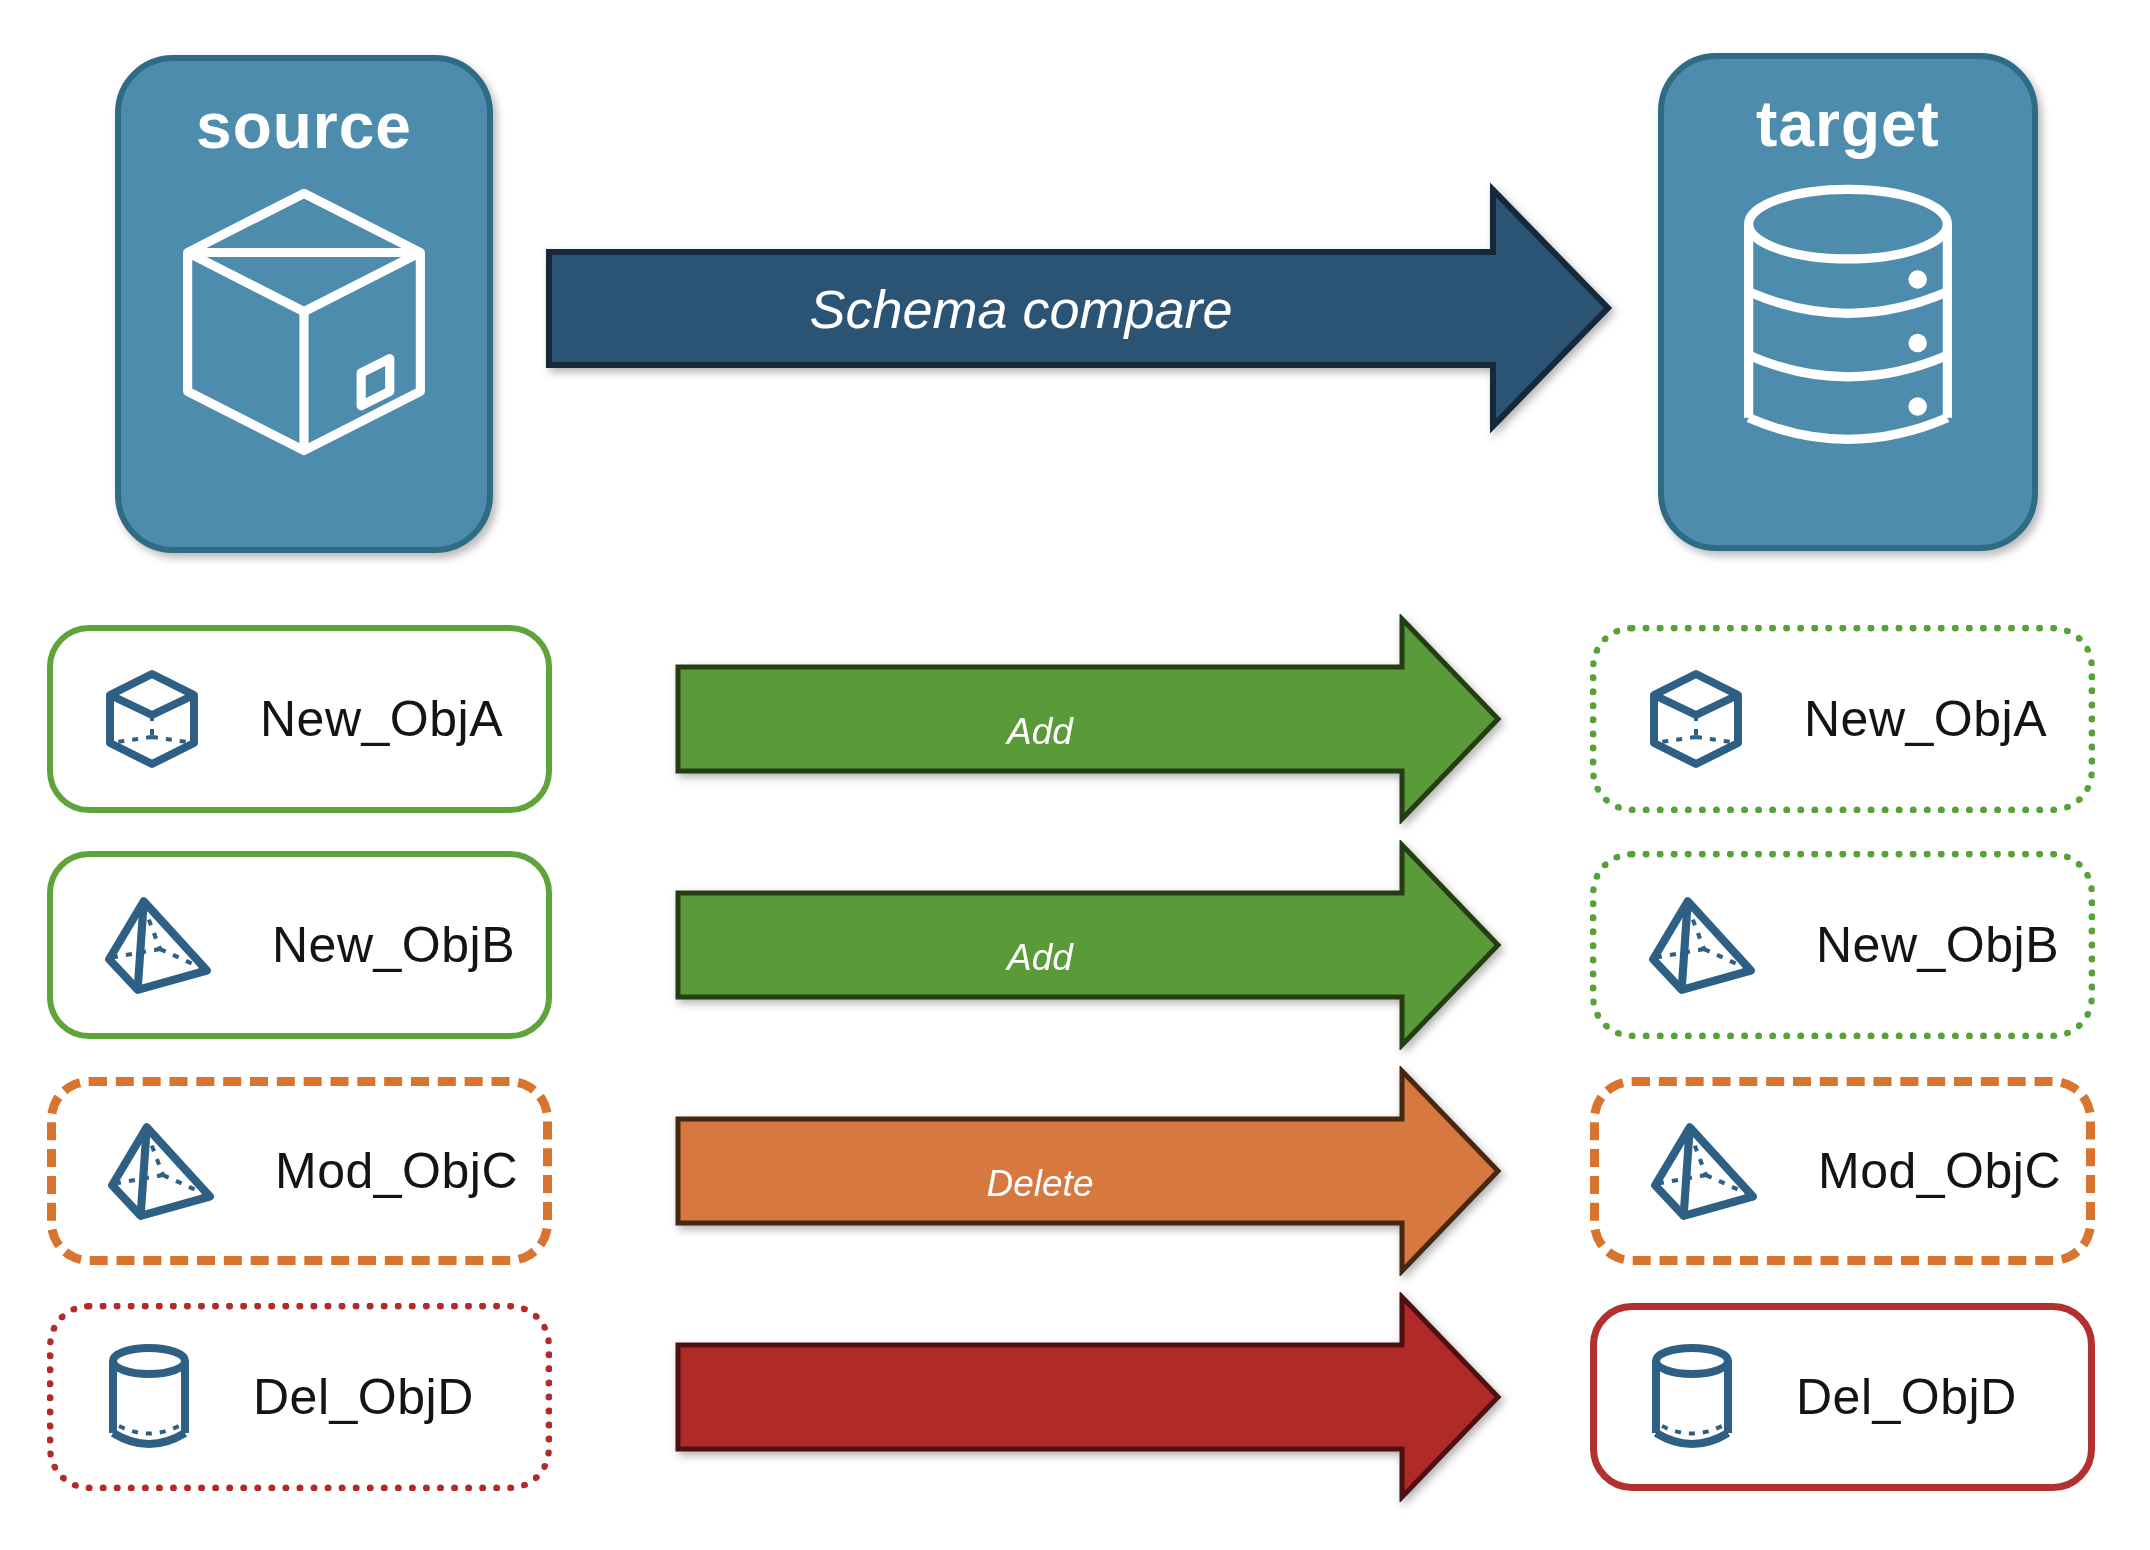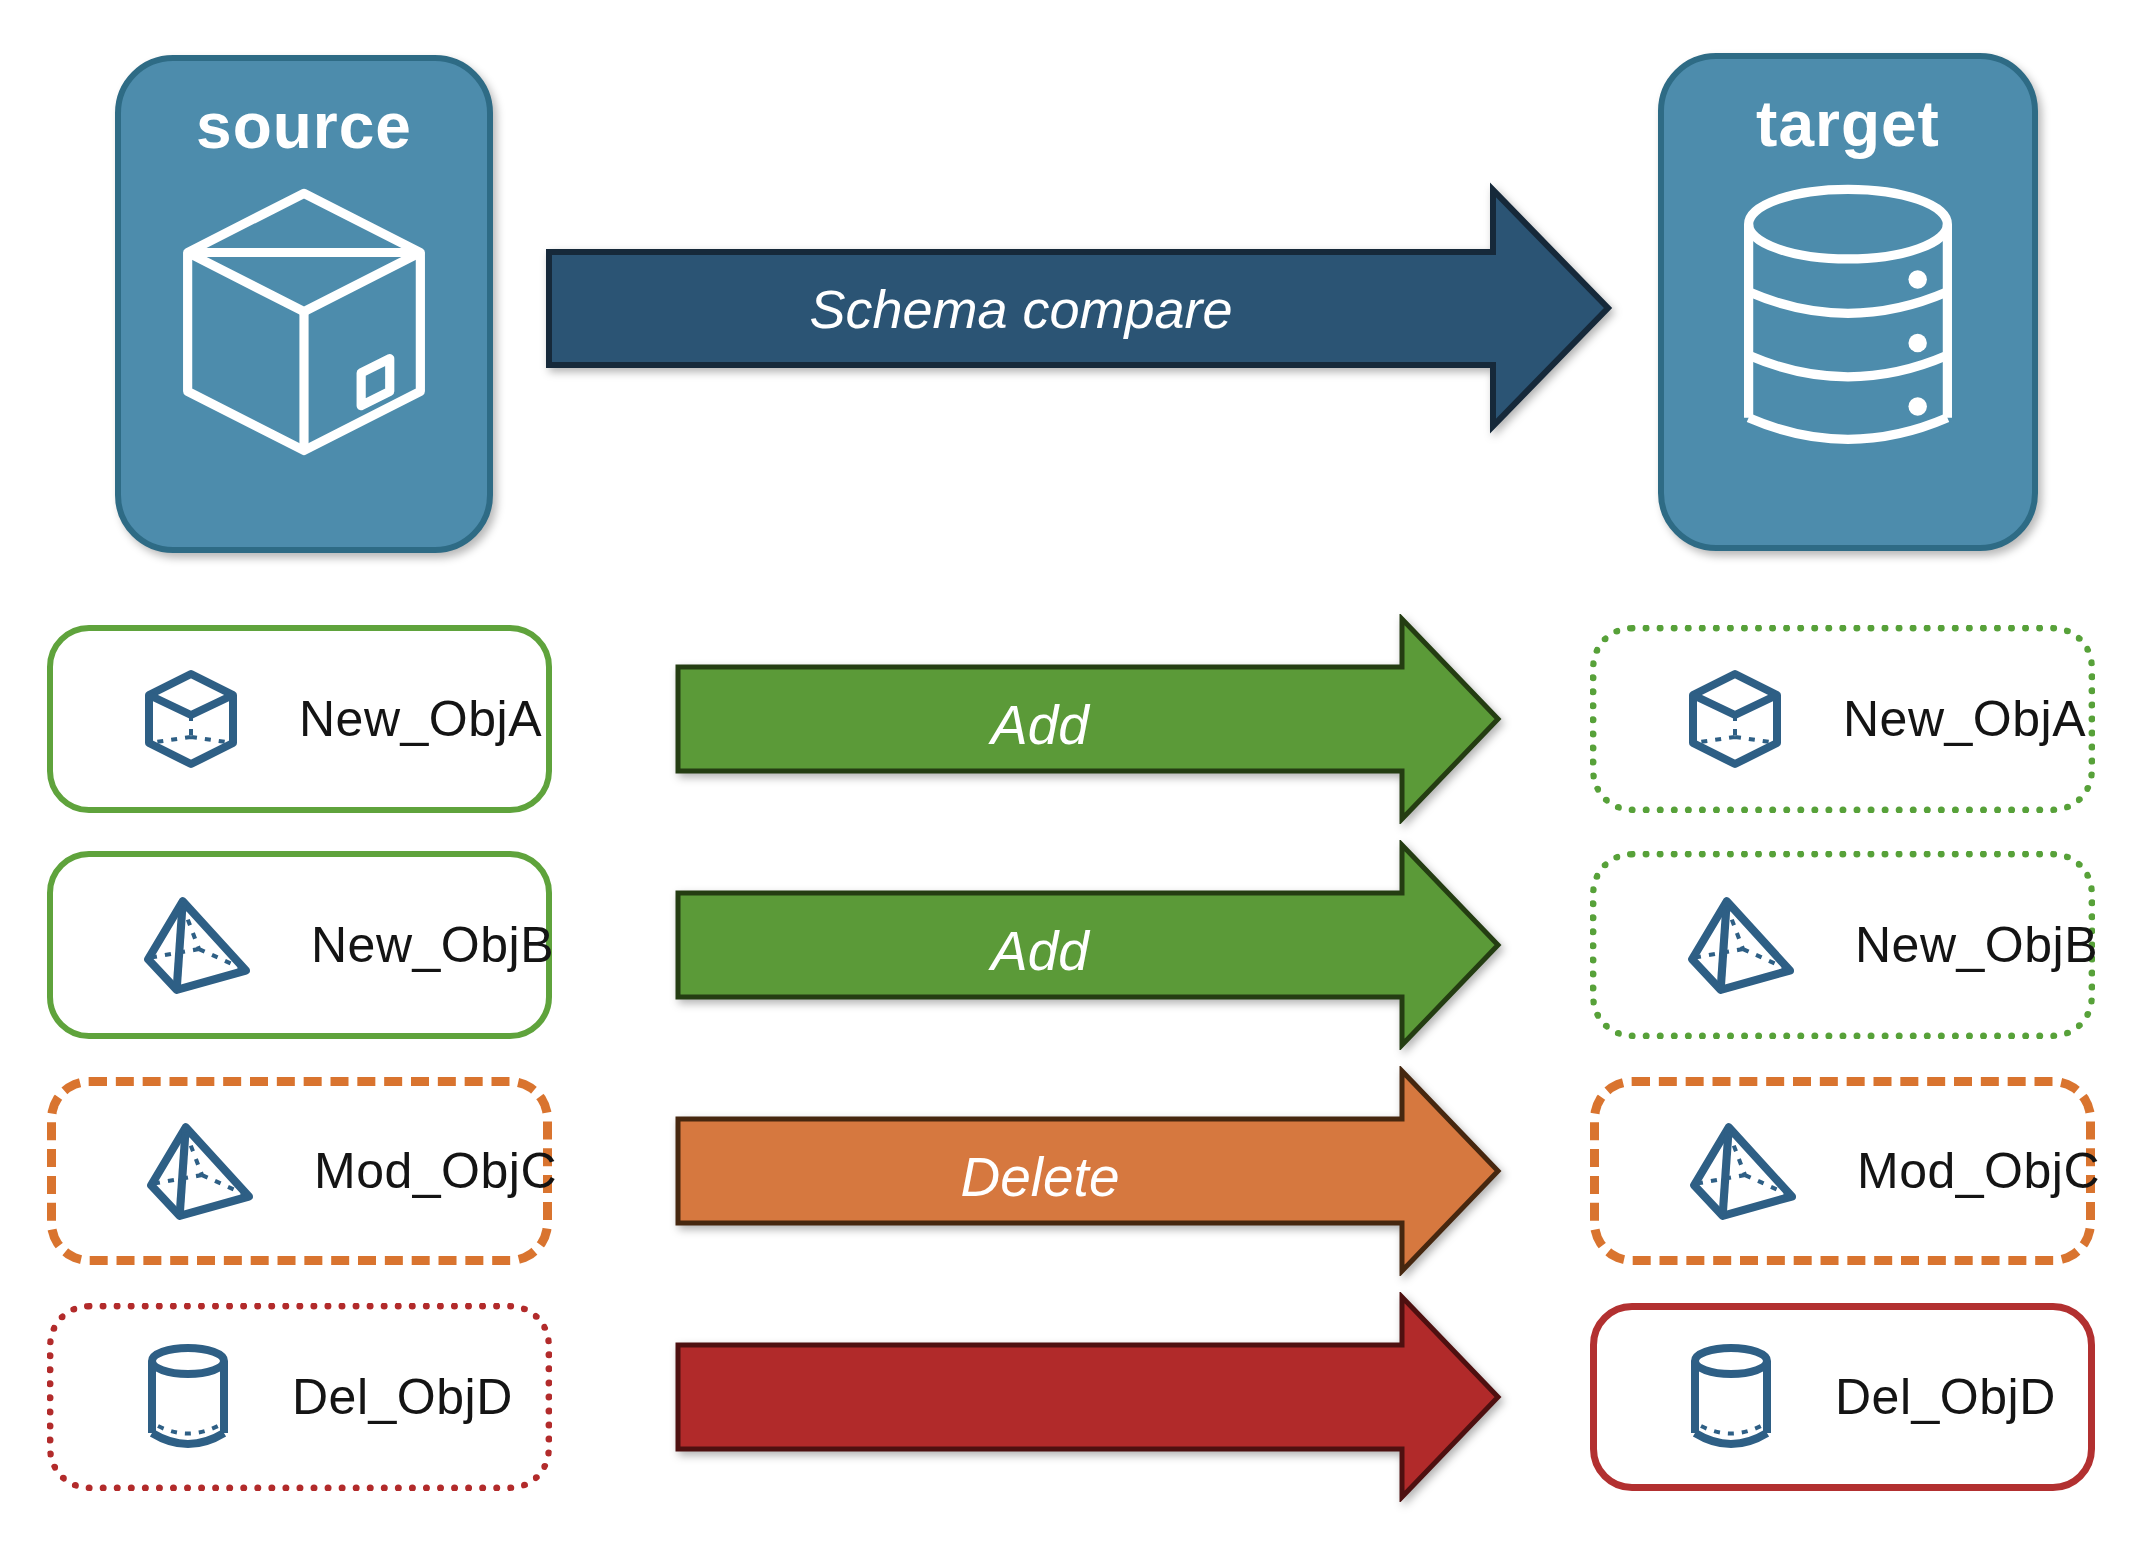--- a/index.html
+++ b/index.html
@@ -23,29 +23,29 @@
   
   .arrow-wrap{position:absolute;font-style:italic;}
   .arrow-wrap svg{display:block;filter:drop-shadow(3px 4px 4px rgba(0,0,0,.30));}
   .arrow-label{
     position:absolute;display:flex;align-items:center;justify-content:center;
     color:#ffffff;line-height:1;
   }
   .compare-wrap{left:540px;top:180px;width:1080px;height:256px;}
   .compare-label{left:9px;top:72px;width:944px;height:113px;font-size:54px;}
   .row-arrow-wrap{left:672px;width:840px;height:210px;}
-  .row-arrow-label{left:6px;top:59px;width:724px;height:104px;font-size:55px;}
+  .row-arrow-label{left:6px;top:65px;width:724px;height:104px;font-size:37px;}
   .fill-compare{fill:#2B5474;stroke:#16293A;stroke-width:6;}
   .fill-add{fill:#5B9A38;stroke:#243D12;stroke-width:5;}
   .fill-update{fill:#D6783F;stroke:#46270F;stroke-width:5;}
   .fill-delete{fill:#B12A2A;stroke:#4E1010;stroke-width:5;}
   
   .obj-box{
     position:absolute;width:505px;height:188px;border-radius:42px;background:#ffffff;
-    display:flex;align-items:center;box-sizing:border-box;padding-left:88px;
+    display:flex;align-items:center;box-sizing:border-box;padding-left:49px;
   }
   .obj-box .obj-icon{flex:0 0 auto;}
   .obj-label{
     margin-left:58px;font-size:50px;color:#141414;letter-spacing:.5px;white-space:nowrap;
   }
   .col-left{left:47px;}
   .col-right{left:1590px;}
   .solid-green{border:6px solid #5FA33C;}
   .dotted-green{border:7px dotted #57A139;}
   .dashed-orange{border:9px dashed #D9742F;}

